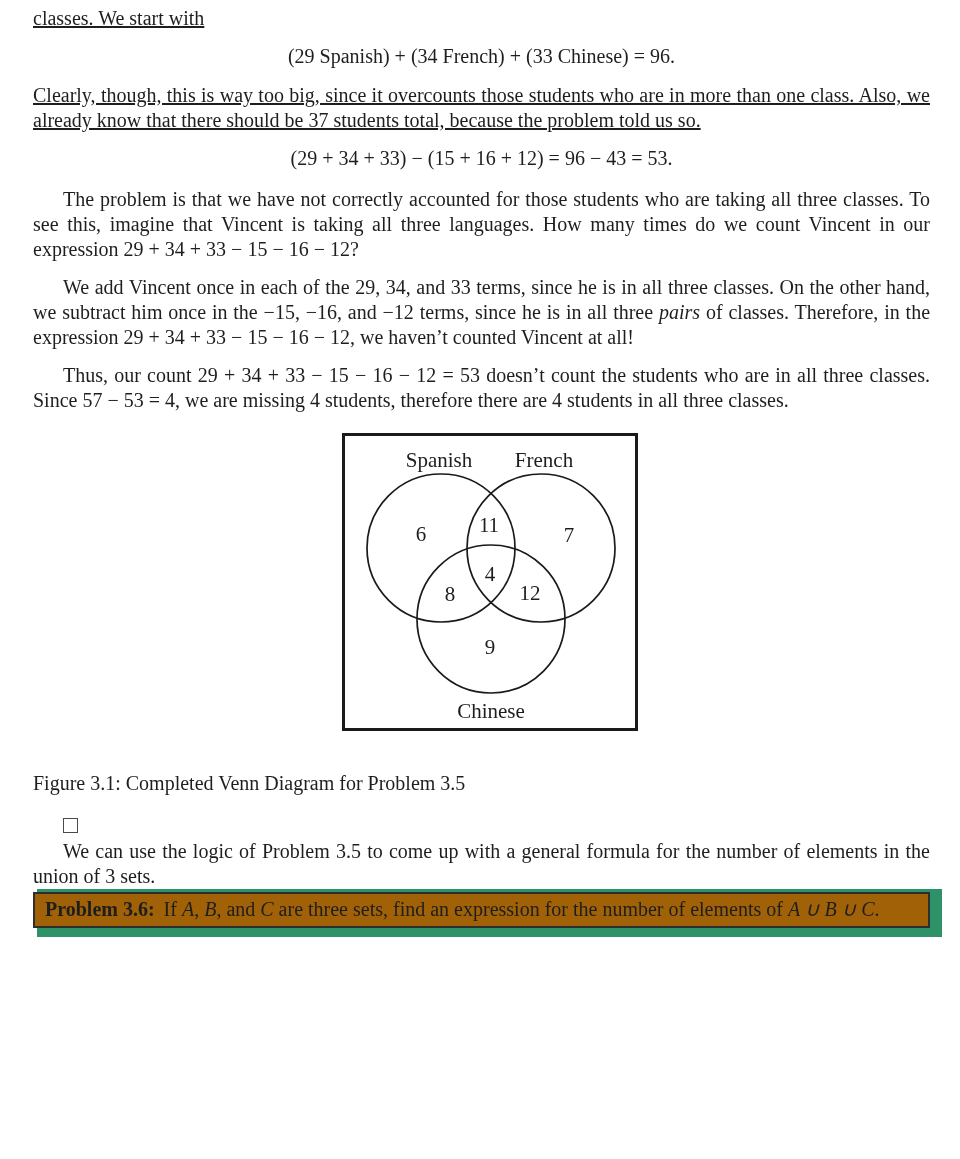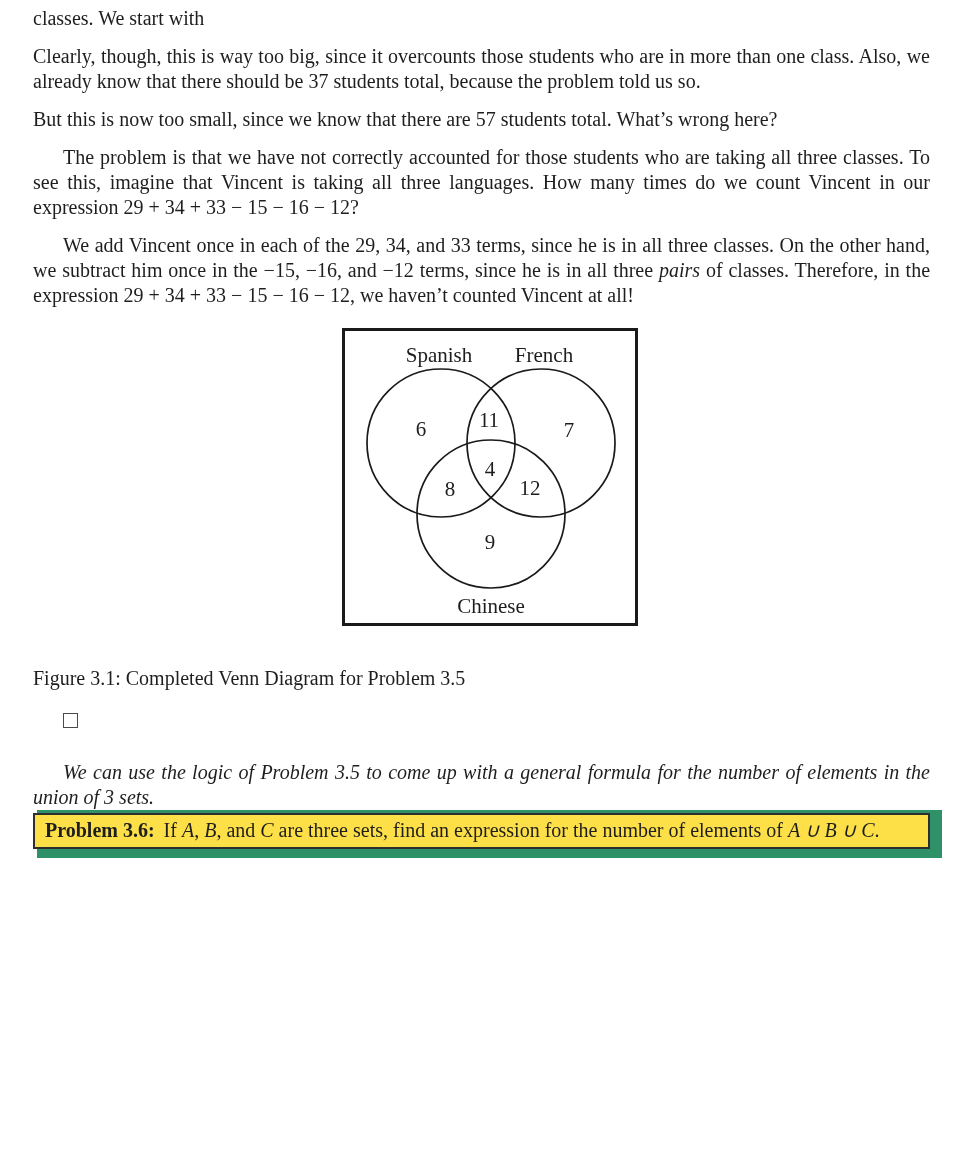--- a/index.html
+++ b/index.html
@@ -5,65 +5,67 @@
   html,body { margin:0; padding:0; background:#ffffff; }
   .page {
     position:relative; box-sizing:border-box;
     width:960px; height:1159px; background:#ffffff;
     padding:6px 30px 0 33px;
     font-family:"Liberation Serif", serif;
     font-size:20px; line-height:25px; color:#1e1e1e;
     overflow:hidden;
   }
   p { margin:0 0 13px 0; text-align:justify; }
-  p.noindent { text-indent:0; }
+  p.noindent { text-indent:0;text-decoration:underline; }
   p.indent { text-indent:30px; }
   .equation { text-align:justify; text-align:center; margin:6px 0 14px 0; }
   .equation.second { margin-top:12px; margin-bottom:16px; }
   em { }
 
   .figure-wrap { width:280px; margin:20px auto 0 auto; }
   svg text { font-family:"Liberation Serif", serif; font-size:21px; fill:#1d1d1d; }
   .caption { text-align:left; margin:34px 0 0 0; text-indent:0; }
 
   .qed { width:13px; height:13px; border:1.6px solid #4a4a4a; margin:22px 0 0 30px; background:#ffffff; }
 
-  .para-last { margin-top:32px; margin-bottom:0;font-style:italic; }
+  .para-last { margin-top:6px; margin-bottom:0; }
 
   .problem-wrap { position:relative; margin-top:3px; }
   .problem-shadow {
     position:absolute; top:-3px; left:4px; right:-12px; bottom:-9px;
     background:#2f9168; z-index:0;
   }
   .problem-box {
     position:relative; z-index:1;
-    background:#fde047; border:2px solid #2e2e2e;
+    background:#a16207; border:2px solid #2e2e2e;
     padding:3px 10px 4px 10px;
     text-align:left;
   }
   .problem-label { font-weight:bold; margin-right:9px; }
 </style>
 </head>
 <body>
 
 <div class="page">
 
   <p class="noindent"><span>classes. We start with</span></p>
 
+  <div class="equation"><span>(29 Spanish) + (34 French) + (33 Chinese) = 96.</span></div>
 
   <p class="noindent"><span>Clearly, though, this is way too big, since it overcounts those students who are in more than one class. Also, we already know that there should be 37 students total, because the problem told us so.</span></p>
 
 
+  <div class="equation second"><span>(29 + 34 + 33) − (15 + 16 + 12) = 96 − 43 = 53.</span></div>
 
-  <p class="noindent"><span>But this is now too small, since we know that there are 57 students total. What’s wrong here?</span></p>
 
   <p class="indent"><span>The problem is that we have not correctly accounted for those students who are taking all three classes. To see this, imagine that Vincent is taking all three languages. How many times do we count Vincent in our expression 29 + 34 + 33 − 15 − 16 − 12?</span></p>
 
   <p class="indent"><span>We add Vincent once in each of the 29, 34, and 33 terms, since he is in all three classes. On the other hand, we subtract him once in the −15, −16, and −12 terms, since he is in all three </span><em>pairs</em><span> of classes. Therefore, in the expression 29 + 34 + 33 − 15 − 16 − 12, we haven’t counted Vincent at all!</span></p>
 
+  <p class="indent"><span>Thus, our count 29 + 34 + 33 − 15 − 16 − 12 = 53 doesn’t count the students who are in all three classes. Since 57 − 53 = 4, we are missing 4 students, therefore there are 4 students in all three classes.</span></p>
 
 
   <div class="figure-wrap">
     <svg width="296" height="298" viewBox="0 0 296 298">
       <rect x="1.5" y="1.5" width="293" height="295" fill="#ffffff" stroke="#1a1a1a" stroke-width="3"></rect>
       <circle cx="99" cy="115" r="74" fill="none" stroke="#1a1a1a" stroke-width="1.7"></circle>
       <circle cx="199" cy="115" r="74" fill="none" stroke="#1a1a1a" stroke-width="1.7"></circle>
       <circle cx="149" cy="186" r="74" fill="none" stroke="#1a1a1a" stroke-width="1.7"></circle>
       <text x="97" y="34" text-anchor="middle">Spanish</text>
       <text x="202" y="34" text-anchor="middle">French</text>

